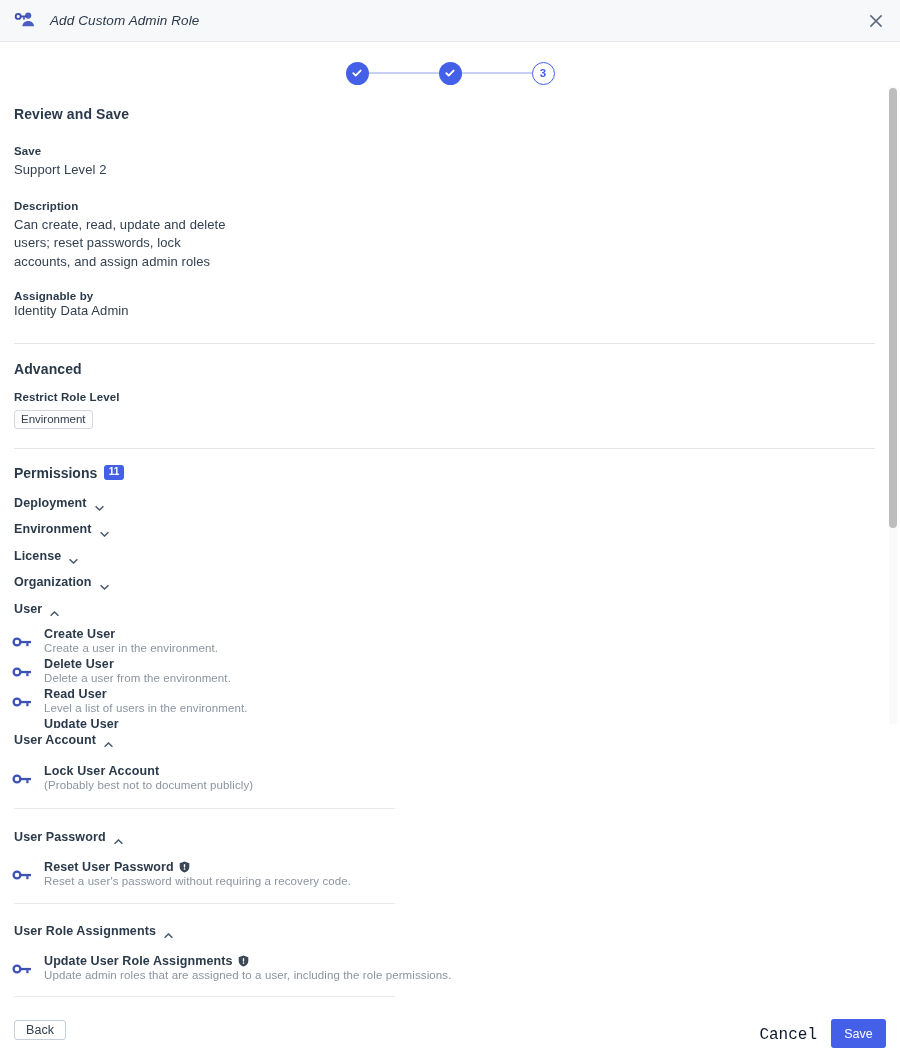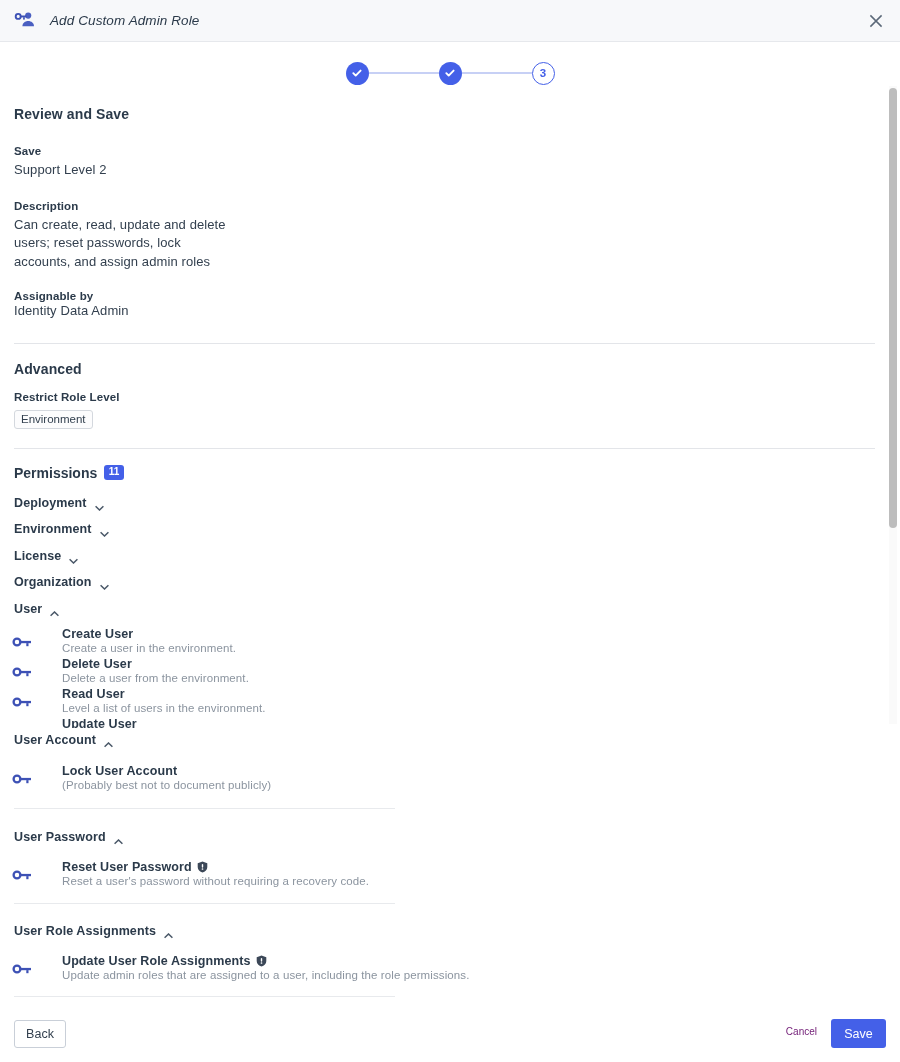--- a/index.html
+++ b/index.html
@@ -104,21 +104,21 @@
     line-height: 1;
   }
   .cat {
     display: flex; align-items: center; gap: 8px;
     font-size: 12.5px; font-weight: bold; color: #2b3a4a;
     cursor: pointer; letter-spacing: 0.1px;
   }
   .caret { width: 9px; height: 6px; display: block; color: #4a5868; }
 
   .perm-row {
-    display: flex; align-items: flex-start; gap: 18px;
+    display: flex; align-items: flex-start; gap: 0px;
   }
   .perm-key {
     width: 44px; flex: none; display: flex; justify-content: center;
     padding-top: 9px;
   }
   .perm-key svg { display: block; }
   .perm-body { flex: 1; }
   .perm-name {
     font-size: 12.5px; font-weight: bold; color: #2b3a4a;
     display: flex; align-items: center; gap: 5px; letter-spacing: 0.1px;
@@ -127,29 +127,29 @@
     font-size: 11.5px; color: #8b949f; margin-top: 1px; letter-spacing: 0.1px;
   }
   .shield { width: 11px; height: 12px; display: block; color: #3c4858; }
 
   
   .footer {
     position: absolute; left: 0; bottom: 0; width: 900px; height: 52px;
   }
   .btn-back {
     position: absolute; left: 14px; top: 10px;
-    width: 52px; height: 28px;
+    width: 52px; height: 20px;
     border: 1px solid #c9cfd8; border-radius: 3px; background: #fff;
     font-size: 12.5px; color: #33404f;
     display: flex; align-items: center; justify-content: center; cursor: pointer;
   }
   .btn-cancel {
     position: absolute; right: 83px; top: 16px;
-    font-size: 10px; color: #701a75; cursor: pointer; background: none; border: none;
-    font-family: Liberation Sans, sans-serif;
+    font-size: 16px; color: #0f172a; cursor: pointer; background: none; border: none;
+    font-family: Liberation Mono, monospace;
   }
   .btn-save {
     position: absolute; right: 14px; top: 9px;
     width: 55px; height: 29px;
     background: #4460e8; border: none; border-radius: 3px;
     color: #fff; font-size: 12.5px; cursor: pointer;
     display: flex; align-items: center; justify-content: center;
     font-family: "Liberation Sans", sans-serif;
   }
 </style>

